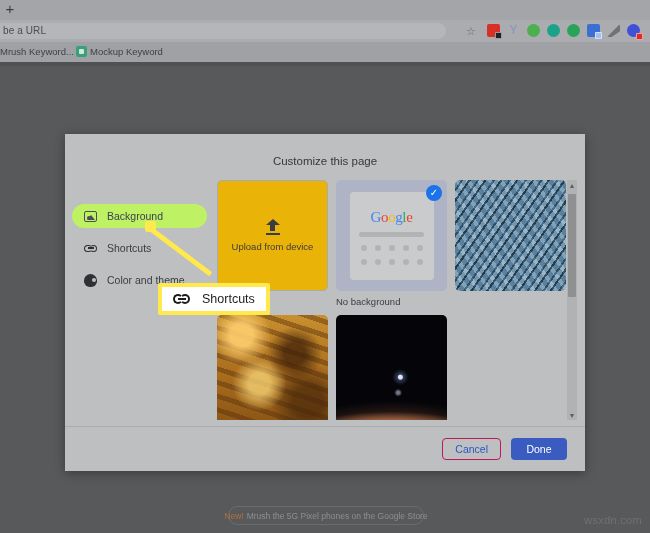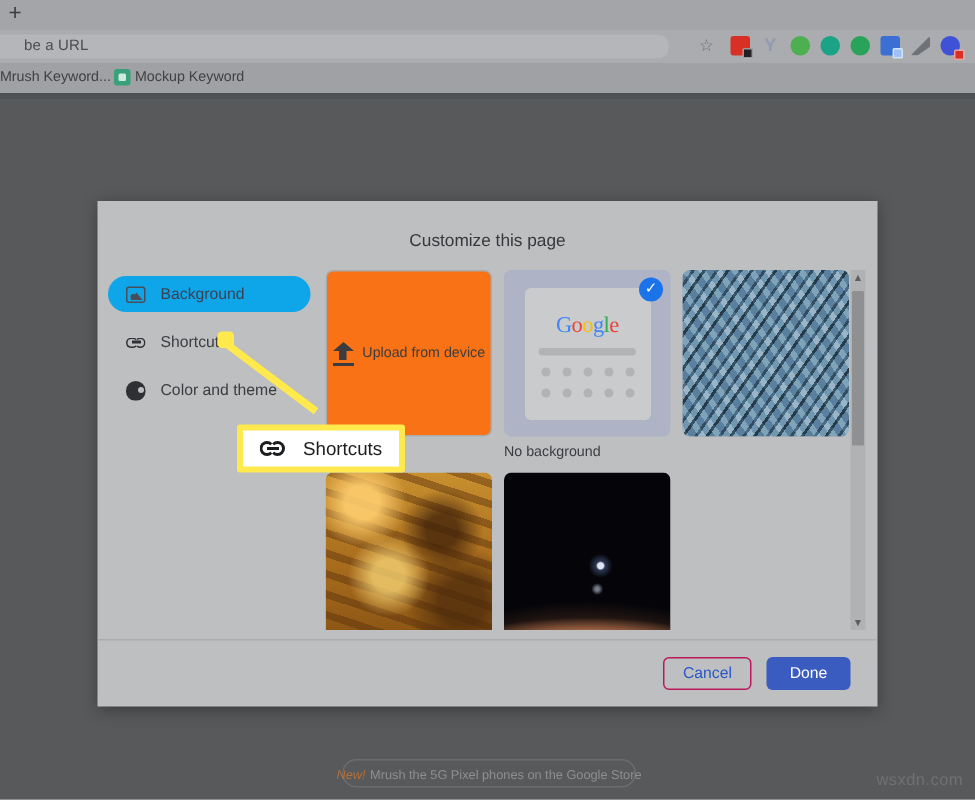--- a/index.html
+++ b/index.html
@@ -25,21 +25,21 @@
   }
   .omnibar {
     position: absolute; left: 0; top: 20px; width: 650px; height: 22px;
     background: #aaacaf;
   }
   .omni-field {
     position: absolute; left: -6px; top: 3px; width: 452px; height: 16px;
     background: #b4b6b9; border-radius: 9px;
   }
   .omni-text {
-    position: absolute; left: 16px; top: 25px;
+    position: absolute; left: 3px; top: 25px;
     font-size: 10px; color: #4a4c4f; letter-spacing: .1px; text-align: center;
   }
   .star-icon {
     position: absolute; left: 466px; top: 25px;
     font-size: 11px; color: #6b6d70; line-height: 12px;
   }
   .ext-icons { position: absolute; left: 487px; top: 24px; display: flex; gap: 7px; }
   .ext { width: 13px; height: 13px; border-radius: 2px; position: relative; }
   .ext.sq { border-radius: 2px; }
   .ext-badge {
@@ -76,21 +76,21 @@
   }
 
   
   .promo {
     position: absolute; left: 228px; top: 506px;
     width: 196px; height: 19px;
     border: 1px solid #6b6c6e; border-radius: 10px;
     display: flex; align-items: center; justify-content: center;
     font-size: 8.5px; color: #8d8f91; white-space: nowrap;
   }
-  .promo .new { color: #b4703a; margin-right: 3px; font-style: italic; }
+  .promo .new { color: #b4703a; margin-right: 3px; }
 
   .watermark {
     position: absolute; right: 8px; top: 514px;
     font-size: 11px; color: #6f7173; letter-spacing: .3px;
   }
 
   
   .dialog {
     position: absolute; left: 65px; top: 134px;
     width: 520px; height: 337px;
@@ -105,21 +105,21 @@
   }
 
   
   .sidebar { position: absolute; left: 7px; top: 50px; width: 135px; }
   .side-item {
     display: flex; align-items: center;
     height: 24px; padding-left: 12px; gap: 10px;
     border-radius: 12px; margin-bottom: 8px;
     font-size: 10.5px; color: #3a3c3f;
   }
-  .side-item.selected { background: #0ea5e9; color: #3d4050; }
+  .side-item.selected { background: #bef264; color: #3d4050; margin-top: 20px; }
   .side-icon { width: 13px; height: 13px; position: relative; flex: 0 0 13px; }
 
   
   .icon-bg-frame {
     position: absolute; inset: 1px 0 1px 0;
     border: 1.4px solid #4b4e58; border-radius: 2px;
   }
   .icon-bg-frame::before{
     content:""; position:absolute; left:1.5px; bottom:1px;
     width:4px;height:4px;border-radius:50%;background:#4b4e58;
@@ -167,22 +167,22 @@
     width: 111px; height: 111px;
     border-radius: 5px; position: relative; overflow: hidden;
   }
   .tile-label {
     margin-top: 5px; font-size: 9.5px; color: #3a3c3f;
     white-space: nowrap; overflow: hidden; text-overflow: ellipsis;
   }
 
   
   .tile-upload {
-    border: 1px solid #a9abad; background: #f97316;
-    display: flex; flex-direction: row; align-items: center; justify-content: center;
+    border: 1px solid #a9abad; background: #eab308;
+    display: flex; flex-direction: column; align-items: center; justify-content: center;
     gap: 6px;
   }
   .upload-arrow { position: relative; width: 14px; height: 16px; }
   .upload-arrow::before{
     content:""; position:absolute; left:4.5px; top:4px; width:5px; height:8px; background:#3a3c3f;
   }
   .upload-arrow::after{
     content:""; position:absolute; left:0; top:0;
     width:0;height:0;border-left:7px solid transparent;border-right:7px solid transparent;
     border-bottom:6px solid #3a3c3f;

